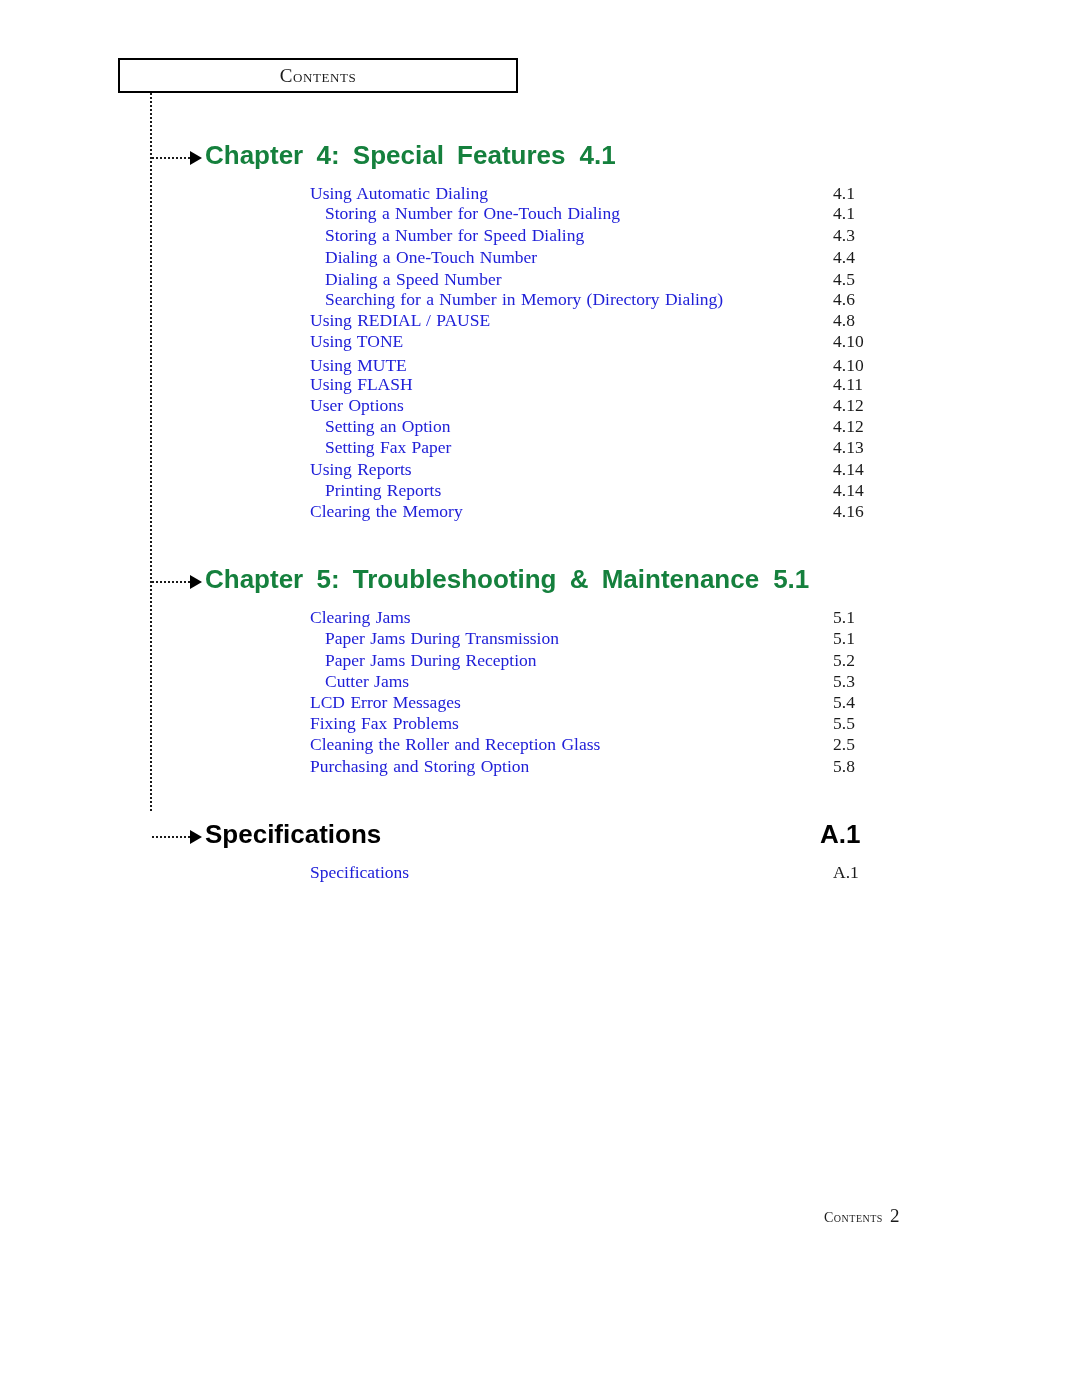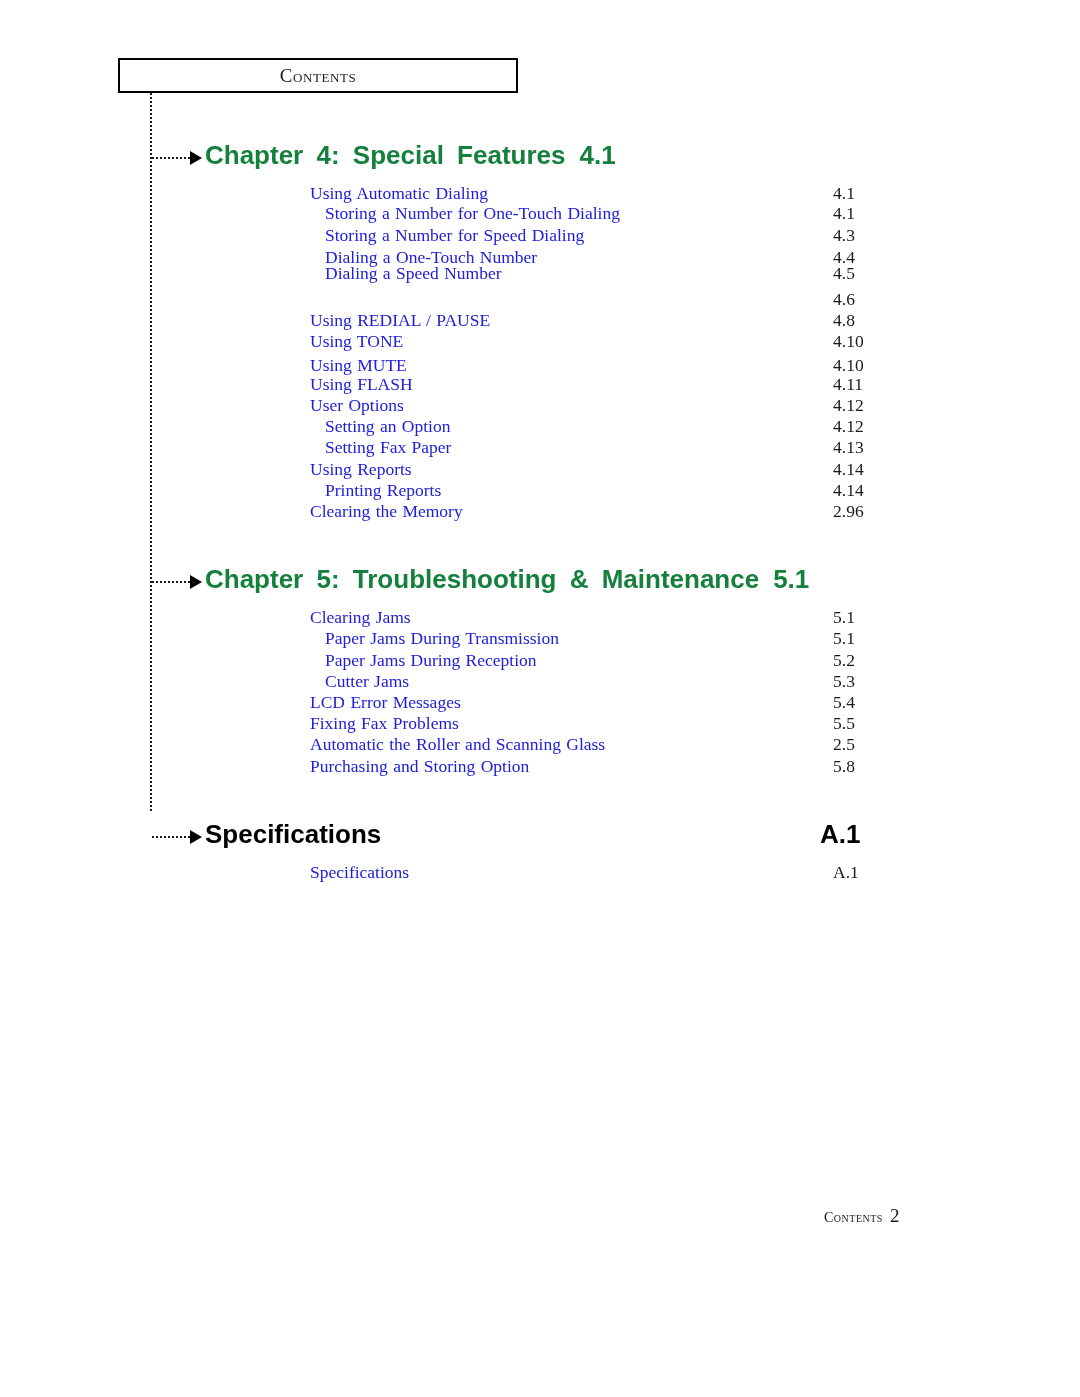--- a/index.html
+++ b/index.html
@@ -177,25 +177,26 @@
         <span class="toc-page">4.1</span>
       </div>
       <div class="toc-row lvl2" style="top: 225.4px;">
         <span class="toc-label">Storing a Number for Speed Dialing</span>
         <span class="toc-page">4.3</span>
       </div>
       <div class="toc-row lvl2" style="top: 246.6px;">
         <span class="toc-label">Dialing a One-Touch Number</span>
         <span class="toc-page">4.4</span>
       </div>
-      <div class="toc-row lvl2" style="top: 263px;">
+      <div class="toc-row lvl2" style="top: 269px;">
         <span class="toc-label">Dialing a Speed Number</span>
         <span class="toc-page">4.5</span>
       </div>
       <div class="toc-row lvl2" style="top: 289px;">
+        <span class="toc-label">Searching for a Number in Memory (Directory Dialing)</span>
         <span class="toc-page">4.6</span>
       </div>
       <div class="toc-row lvl1" style="top: 310.2px;">
         <span class="toc-label">Using REDIAL / PAUSE</span>
         <span class="toc-page">4.8</span>
       </div>
       <div class="toc-row lvl1" style="top: 331.4px;">
         <span class="toc-label">Using TONE</span>
         <span class="toc-page">4.10</span>
       </div>
@@ -222,21 +223,21 @@
       <div class="toc-row lvl1" style="top: 458.6px;">
         <span class="toc-label">Using Reports</span>
         <span class="toc-page">4.14</span>
       </div>
       <div class="toc-row lvl2" style="top: 479.8px;">
         <span class="toc-label">Printing Reports</span>
         <span class="toc-page">4.14</span>
       </div>
       <div class="toc-row lvl1" style="top: 501px;">
         <span class="toc-label">Clearing the Memory</span>
-        <span class="toc-page">2.96</span>
+        <span class="toc-page">4.16</span>
       </div>
       <div class="rail-branch" style="left: 152px; width: 38px; top: 581.2px;"></div>
       <div class="arrow-head" style="left: 190px; top: 575.2px;"></div>
       <div class="chapter-heading" style="top: 564.2px;"><span class="ch-title">Chapter 5:  Troubleshooting  &amp;  Maintenance</span><span class="ch-page">5.1</span></div>
       <div class="toc-row lvl1" style="top: 607.2px;">
         <span class="toc-label">Clearing Jams</span>
         <span class="toc-page">5.1</span>
       </div>
       <div class="toc-row lvl2" style="top: 628.4px;">
         <span class="toc-label">Paper Jams During Transmission</span>
@@ -252,21 +253,21 @@
       </div>
       <div class="toc-row lvl1" style="top: 692px;">
         <span class="toc-label">LCD Error Messages</span>
         <span class="toc-page">5.4</span>
       </div>
       <div class="toc-row lvl1" style="top: 713.2px;">
         <span class="toc-label">Fixing Fax Problems</span>
         <span class="toc-page">5.5</span>
       </div>
       <div class="toc-row lvl1" style="top: 734.4px;">
-        <span class="toc-label">Automatic the Roller and Scanning Glass</span>
+        <span class="toc-label">Cleaning the Roller and Reception Glass</span>
         <span class="toc-page">2.5</span>
       </div>
       <div class="toc-row lvl1" style="top: 755.6px;">
         <span class="toc-label">Purchasing and Storing Option</span>
         <span class="toc-page">5.8</span>
       </div>
       <div class="rail-branch" style="left: 152px; width: 38px; top: 835.8px;"></div>
       <div class="arrow-head" style="left: 190px; top: 829.8px;"></div>
       <div class="spec-heading" style="top: 818.8px;">Specifications</div>
       <div class="spec-heading-page" style="top: 818.8px;">A.1</div>

